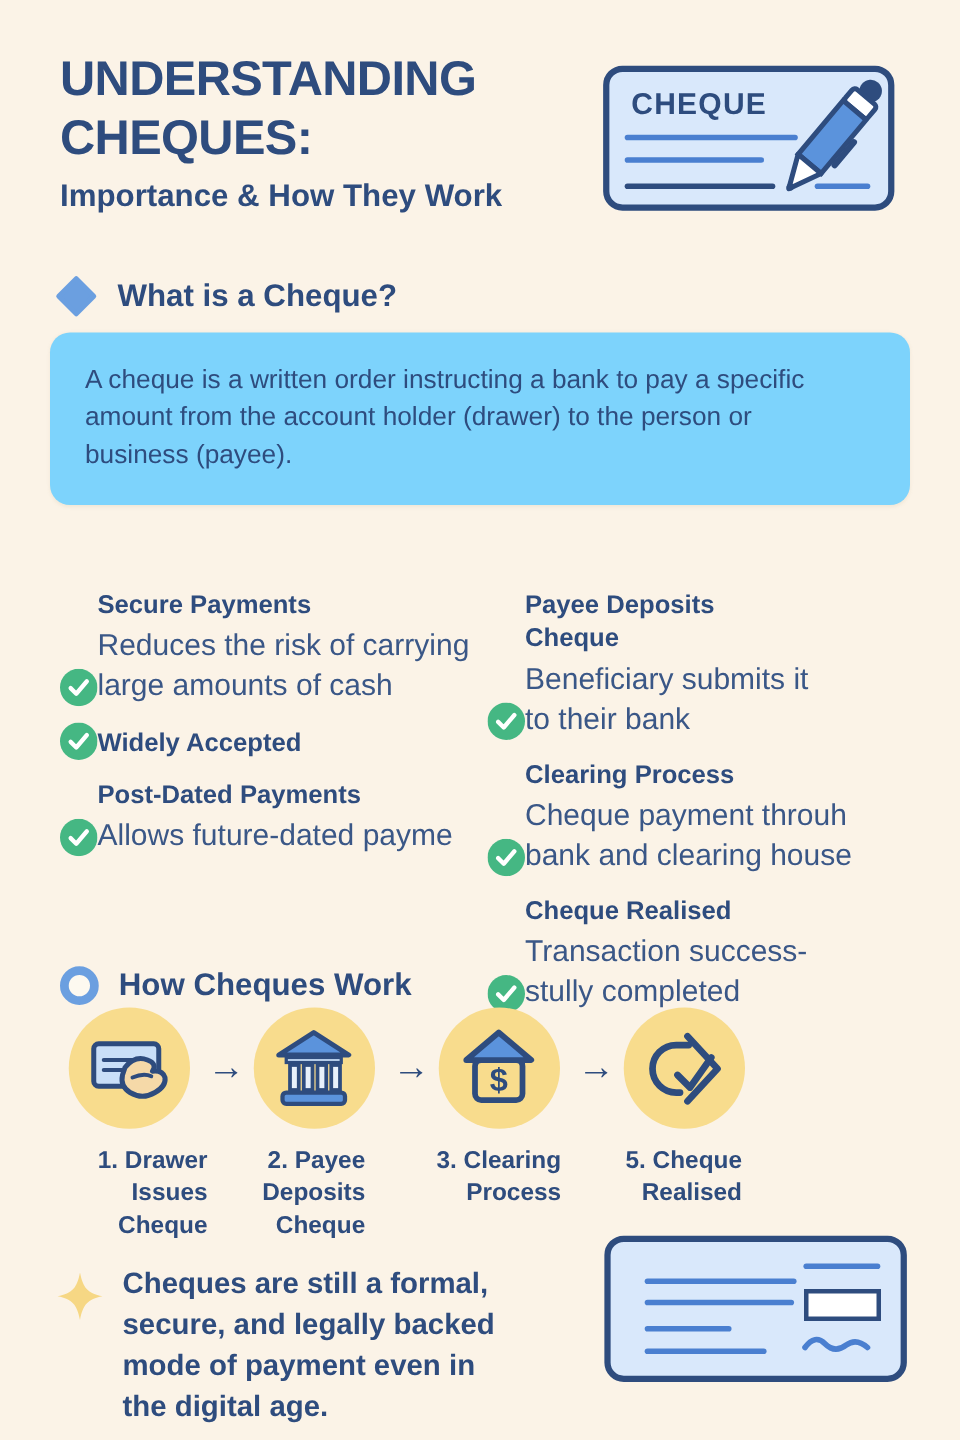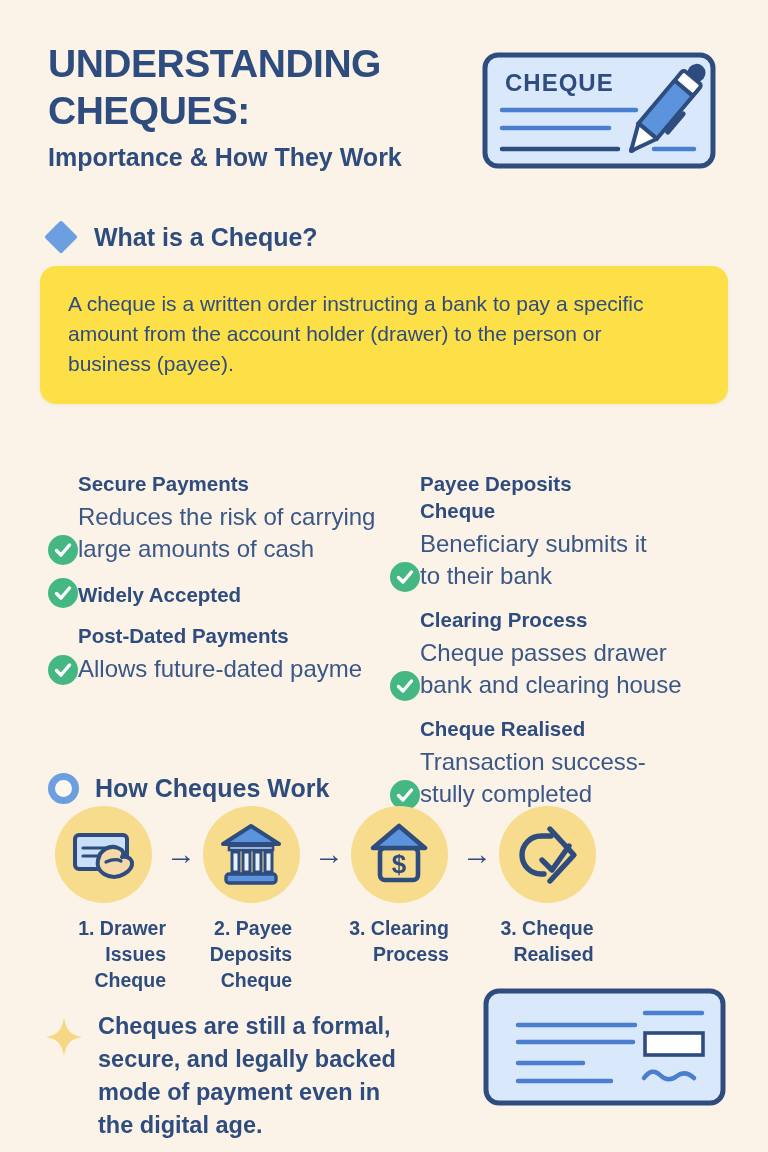--- a/index.html
+++ b/index.html
@@ -24,21 +24,21 @@
   .main-title{font-size:39px;font-weight:800;line-height:47px;letter-spacing:-0.5px;color:var(--navy);}
   .subtitle{font-size:25px;font-weight:700;margin-top:9px;color:var(--navy);}
   .top-cheque{position:absolute;left:478px;top:36px;}
   
   .section-head{position:absolute;display:flex;align-items:center;gap:16px;}
   .section-head h2{font-size:25px;font-weight:800;color:var(--navy);}
   .ring-icon{width:31px;height:31px;border:7px solid var(--blue);border-radius:50%;background:#FDF9F0;}
   
   .what-card{
     position:absolute;left:40px;top:266px;width:688px;
-    background:#fde047;border-radius:16px;padding:23px 28px 25px 28px;
+    background:#7dd3fc;border-radius:16px;padding:23px 28px 25px 28px;
     box-shadow:0 1px 3px rgba(180,160,120,0.15);
   }
   .what-card p{font-size:21px;line-height:30px;font-weight:500;color:var(--navy);white-space:pre-line;}
   
   .columns{position:absolute;left:48px;top:470px;width:690px;display:flex;}
   .col-left{width:342px;}
   .col-right{width:340px;}
   .check-item{display:flex;gap:0;margin-bottom:14px;align-items:flex-end;}
   .check-icon{flex:0 0 30px;margin-top:-1px;}
   .check-item .ci-title{font-size:20.5px;font-weight:700;line-height:27px;color:var(--navy);white-space:pre-line;}
@@ -146,21 +146,21 @@
 to their bank</div>
         </div>
       </div>
       <div class="check-item">
         <svg class="check-icon" width="30" height="30" viewBox="0 0 30 30">
           <circle cx="15" cy="15" r="15" fill="#45B783"></circle>
           <path d="M8.5,15.5 L13,20 L21.5,10" stroke="#FFFFFF" stroke-width="3.4" fill="none" stroke-linecap="round" stroke-linejoin="round"></path>
         </svg>
         <div>
           <div class="ci-title">Clearing Process</div>
-          <div class="ci-desc">Cheque passes drawer
+          <div class="ci-desc">Cheque payment throuh
 bank and clearing house</div>
         </div>
       </div>
       <div class="check-item">
         <svg class="check-icon" width="30" height="30" viewBox="0 0 30 30">
           <circle cx="15" cy="15" r="15" fill="#45B783"></circle>
           <path d="M8.5,15.5 L13,20 L21.5,10" stroke="#FFFFFF" stroke-width="3.4" fill="none" stroke-linecap="round" stroke-linejoin="round"></path>
         </svg>
         <div>
           <div class="ci-title">Cheque Realised</div>
@@ -221,21 +221,21 @@
     </div>
     <div class="flow-arrow">→</div>
     <div class="step">
       <div class="step-circle">
         <svg width="64" height="64" viewBox="0 0 64 64">
           <path d="M36,13 H26 A19,19 0 0 0 26,51 H29" fill="none" stroke="#2E4C7E" stroke-width="5.4" stroke-linecap="round"></path>
           <path d="M35,6 L59,32 L35,58" fill="none" stroke="#2E4C7E" stroke-width="5.4" stroke-linecap="round" stroke-linejoin="round"></path>
           <path d="M27,37 L37,47 L54,23" fill="none" stroke="#2E4C7E" stroke-width="5.4" stroke-linecap="round" stroke-linejoin="round"></path>
         </svg>
       </div>
-      <div class="step-label">3. Cheque
+      <div class="step-label">5. Cheque
 Realised</div>
     </div>
   </div>
 
   <div class="footer-note">
     <svg class="sparkle" width="40" height="42" viewBox="0 0 40 42">
       <path d="M20,2 C22.5,14.5 26,18.5 38,21 C26,23.5 22.5,27.5 20,40 C17.5,27.5 14,23.5 2,21 C14,18.5 17.5,14.5 20,2 Z" fill="#F6D784"></path>
     </svg>
     <div class="note-text">Cheques are still a formal,
 secure, and legally backed

